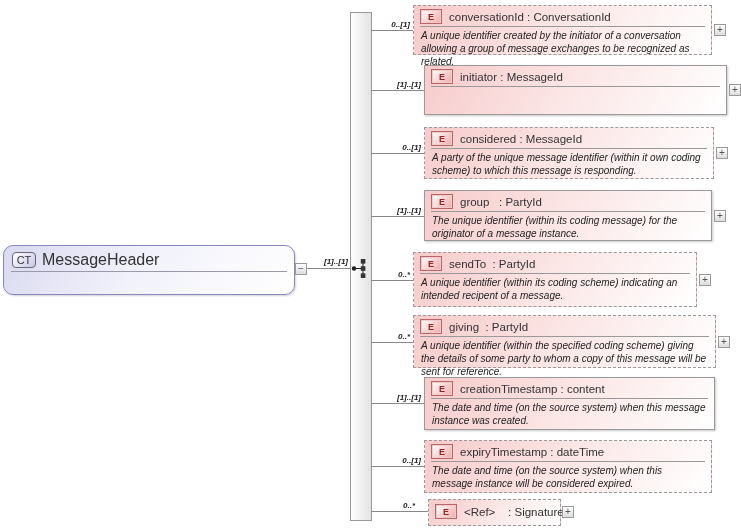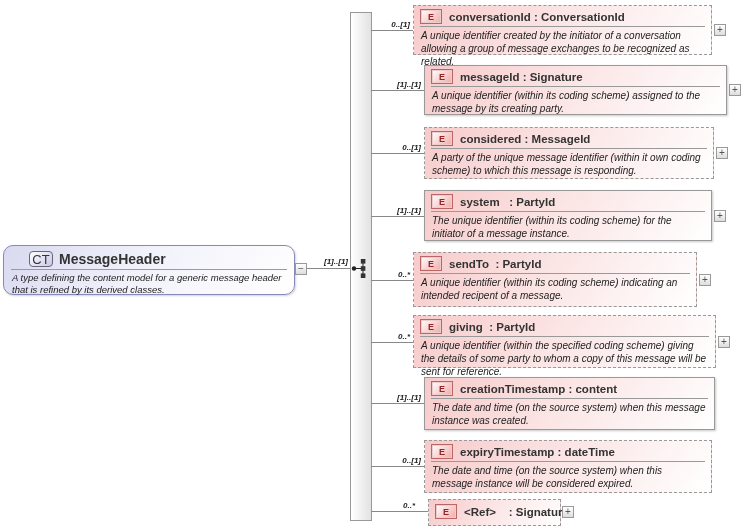--- a/index.html
+++ b/index.html
@@ -12,23 +12,23 @@
   .ct-box{
     position:absolute;left:3px;top:245px;width:290px;height:48px;
     border:1px solid #8888bb;border-radius:10px;
     background:linear-gradient(125deg,#d9d9f0 0%,#f1f1fb 45%,#ffffff 100%);
     box-shadow:1px 1px 2px rgba(120,120,140,.35);
   }
   .ct-head{display:flex;align-items:center;gap:6px;padding:5px 8px 1px 8px;}
   .ct-badge{
     width:22px;height:14px;border:1px solid #667;border-radius:4px;
     background:linear-gradient(135deg,#ffffff,#c8c8e8);
-    font-size:13px;color:#334;display:flex;align-items:center;justify-content:center;margin-left:17px;
+    font-size:11px;color:#334;display:flex;align-items:center;justify-content:center;
   }
-  .ct-title{font-size:14px;font-weight:bold;color:#333;}
+  .ct-title{font-size:16px;font-weight:normal;color:#333;}
   .sep{border-top:1px solid #9999aa;margin:1px 7px 0 7px;}
   .desc{font-style:italic;font-size:9.5px;color:#222;padding:2px 8px 3px 8px;line-height:1.3;}
   
   .sq-btn{
     position:absolute;width:12px;height:12px;border:1px solid #999;
     background:linear-gradient(#ffffff,#dddddd);
     font-size:10px;line-height:10px;text-align:center;color:#555;cursor:pointer;
     box-sizing:border-box;
   }
   
@@ -49,37 +49,36 @@
   .el-box.solid{border:1px solid #999;box-shadow:1px 1px 2px rgba(120,120,120,.4);}
   .el-box.dashed{border:1px dashed #999;}
   .el-head{display:flex;align-items:center;gap:7px;padding:3px 6px 1px 6px;}
   .e-badge{
     width:20px;height:13px;border:1px solid #bb6666;flex:0 0 auto;
     background:linear-gradient(135deg,#ffffff,#f0aaaa);
     font-size:9px;font-weight:bold;color:#992222;
     display:flex;align-items:center;justify-content:center;
     box-shadow:0 0 0 1px #eecccc inset;
   }
-  .el-title{font-size:11.5px;font-weight:bold;color:#333;white-space:pre;}
+  .el-title{font-size:11.5px;font-weight:normal;color:#333;white-space:pre;}
   .el-sep{border-top:1px solid #999;margin:1px 6px 0 6px;}
   .el-desc{font-style:italic;font-size:10px;color:#222;padding:2px 7px 3px 7px;line-height:1.3;}
   .el-desc:empty{display:none;}
 </style>
 </head>
 <body>
 
 <div id="canvas">
 
   <div class="ct-box">
     <div class="ct-head">
       <span class="ct-badge">CT</span>
       <span class="ct-title">MessageHeader</span>
     </div>
     <div class="sep"></div>
-    <div class="desc">A type defining the content model for a generic message header that is refined by its derived classes.</div>
   </div>
   <div class="sq-btn" style="left:295px;top:263px;">−</div>
 
   <div class="hline" style="left:307px;top:268px;width:43px;"></div>
   <div class="card" style="left:306px;top:257px;">[1]..[1]</div>
 
   <div class="seq-bar"></div>
   <svg style="position:absolute;left:350px;top:256px;" width="22" height="25">
     <circle cx="4" cy="12.5" r="2.2" fill="#222"></circle>
     <line x1="4" y1="12.5" x2="13" y2="12.5" stroke="#222" stroke-width="1"></line>
@@ -99,48 +98,47 @@
     <div class="el-sep"></div>
     <div class="el-desc">A unique identifier created by the initiator of a conversation allowing a group of message exchanges to be recognized as related.</div>
   </div>
   <div class="sq-btn" style="left:714px;top:24px;">+</div>
 
   <div class="hline" style="left:371px;top:90px;width:53px;"></div>
   <div class="card" style="left:379px;top:80px;">[1]..[1]</div>
   <div class="el-box solid" style="left:424px;top:65px;width:303px;height:50px;">
     <div class="el-head">
         <span class="e-badge">E</span>
-        <span class="el-title">messageId : Signature</span>
+        <span class="el-title">initiator : MessageId</span>
       </div>
     <div class="el-sep"></div>
-    <div class="el-desc">A unique identifier (within its coding scheme) assigned to the message by its creating party.</div>
   </div>
   <div class="sq-btn" style="left:729px;top:84px;">+</div>
 
   <div class="hline" style="left:371px;top:153px;width:53px;"></div>
   <div class="card" style="left:379px;top:143px;">0..[1]</div>
   <div class="el-box dashed" style="left:424px;top:127px;width:290px;height:52px;">
     <div class="el-head">
         <span class="e-badge">E</span>
         <span class="el-title">considered : MessageId</span>
       </div>
     <div class="el-sep"></div>
     <div class="el-desc">A party of the unique message identifier (within it own coding scheme) to which this message is responding.</div>
   </div>
   <div class="sq-btn" style="left:716px;top:147px;">+</div>
 
   <div class="hline" style="left:371px;top:216px;width:53px;"></div>
   <div class="card" style="left:379px;top:206px;">[1]..[1]</div>
   <div class="el-box solid" style="left:424px;top:190px;width:288px;height:51px;">
     <div class="el-head">
         <span class="e-badge">E</span>
-        <span class="el-title">system   : PartyId</span>
+        <span class="el-title">group   : PartyId</span>
       </div>
     <div class="el-sep"></div>
-    <div class="el-desc">The unique identifier (within its coding scheme) for the initiator of a message instance.</div>
+    <div class="el-desc">The unique identifier (within its coding message) for the originator of a message instance.</div>
   </div>
   <div class="sq-btn" style="left:714px;top:210px;">+</div>
 
   <div class="hline" style="left:371px;top:280px;width:42px;"></div>
   <div class="card" style="left:368px;top:270px;">0..*</div>
   <div class="el-box dashed" style="left:413px;top:252px;width:284px;height:55px;">
     <div class="el-head">
         <span class="e-badge">E</span>
         <span class="el-title">sendTo  : PartyId</span>
       </div>

